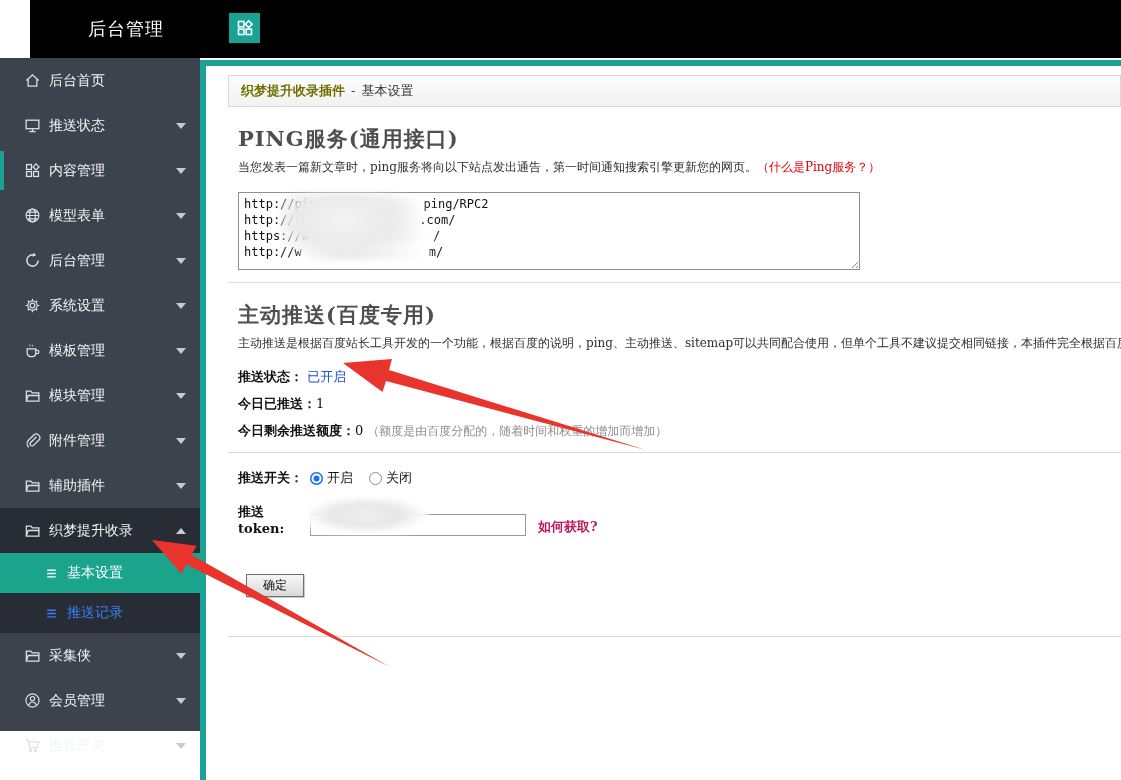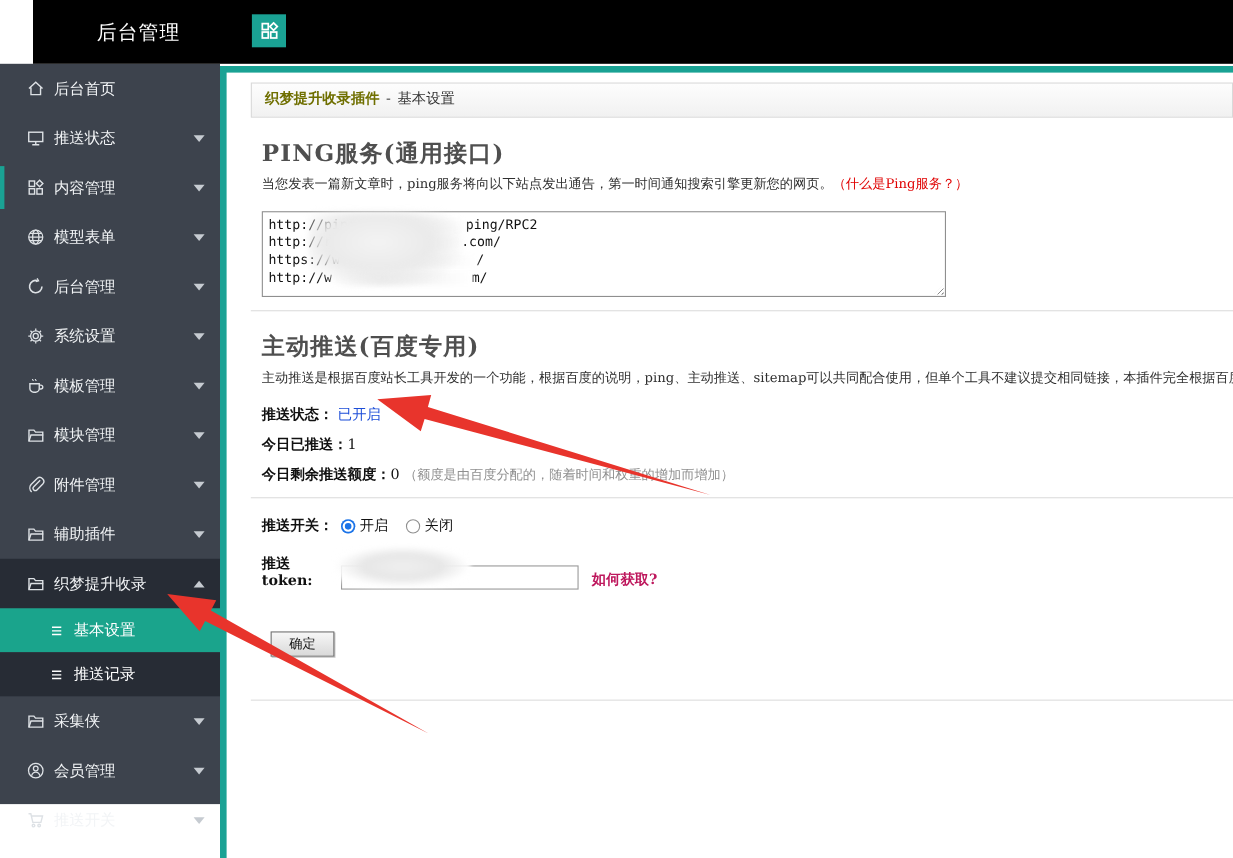--- a/index.html
+++ b/index.html
@@ -14,21 +14,21 @@
   
   .sidebar{position:absolute;left:0;top:58px;width:200px;height:673px;background:#3d434d;z-index:4;}
   .sb-item{position:relative;height:45px;display:flex;align-items:center;color:#f2f4f6;font-size:14px;cursor:pointer;}
   .sb-item .ic{margin-left:24px;width:17px;height:17px;display:inline-flex;align-items:center;justify-content:center;color:#dde1e5;}
   .sb-item .lb{margin-left:8px;}
   .chev{position:absolute;right:14px;width:0;height:0;border-left:5px solid transparent;border-right:5px solid transparent;}
   .chev.down{border-top:6px solid #c6cbd1;}
   .chev.up{border-bottom:6px solid #c6cbd1;}
   .in-group{background:#272c35;}
   .sb-item.accent::before{content:"";position:absolute;left:0;top:3px;bottom:3px;width:4px;background:#1aa294;}
-  .sb-sub{position:relative;height:40px;display:flex;align-items:center;color:#ffffff;font-size:14px;cursor:pointer;background:#272c35;}
+  .sb-sub{position:relative;height:40px;display:flex;align-items:center;color:#3b82f6;font-size:14px;cursor:pointer;background:#272c35;}
   .sb-sub .ic{margin-left:44px;width:15px;height:15px;display:inline-flex;color:currentColor;}
   .sb-sub .lb{margin-left:8px;}
   .sb-sub.active{background:#1aa48c;color:#ffffff;}
   
   .main{position:absolute;left:200px;top:60px;width:921px;height:722px;background:#fff;border-left:6px solid #1aa294;border-top:6px solid #1aa294;box-sizing:border-box;overflow:hidden;font-family:"DejaVu Serif", serif;}
   .page-header{margin:9px 0 0 22px;height:30px;line-height:30px;border:1px solid #d9d9d9;background:linear-gradient(#fdfdfd,#f1f1f1);padding-left:12px;font-size:13px;color:#333;}
   .page-header .plugin{color:#6f6f00;font-weight:bold;}
   .page-header .sep{margin:0 6px;color:#444;}
   .content-pad{padding-left:32px;}
   h2.sec-title{margin:18px 0 6px 0;font-weight:bold;font-size:21px;color:#4f4f4f;letter-spacing:1px;}

